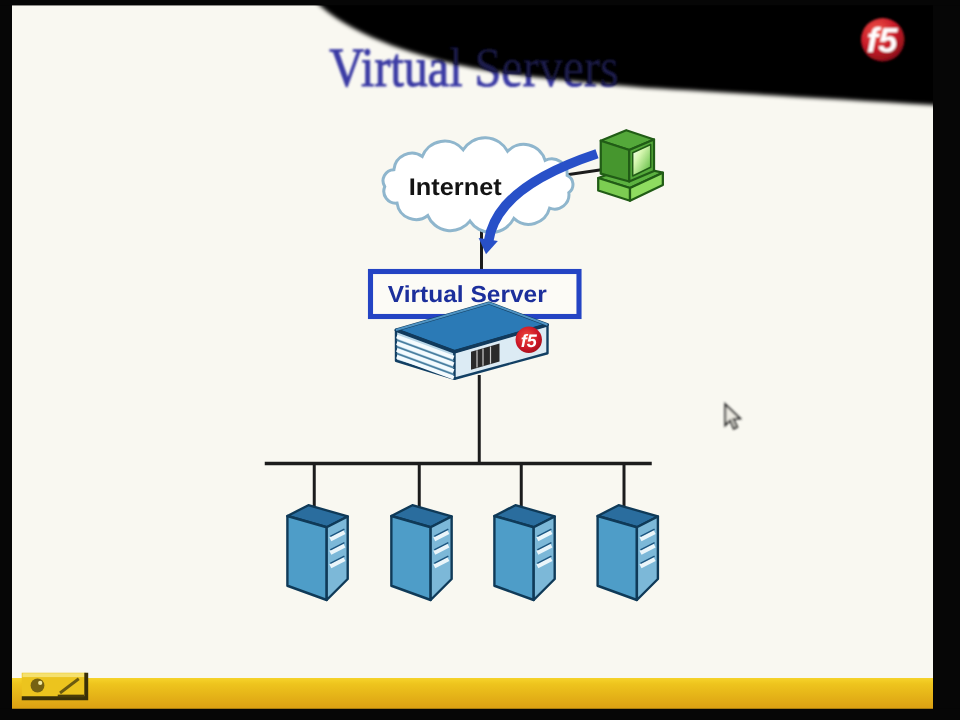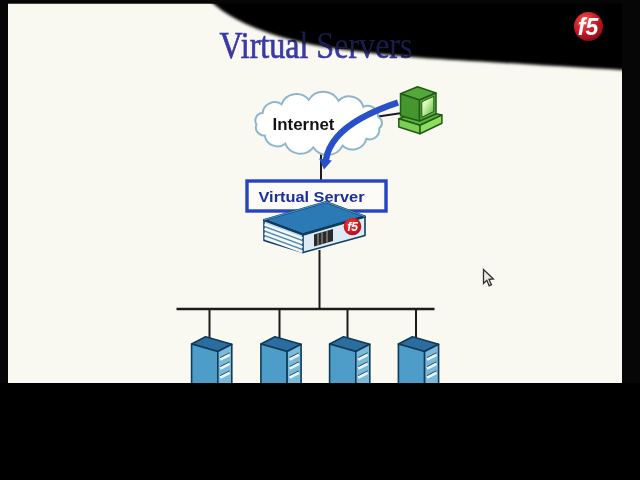--- a/index.html
+++ b/index.html
@@ -1,16 +1,16 @@
 <!DOCTYPE html>
 <html><head>
 <meta charset="utf-8">
 <style>
   html,body{margin:0;padding:0;background:#000;}
-  #stage{position:relative;width:640px;height:383px;overflow:hidden;background:#060606;
+  #stage{position:relative;width:640px;height:480px;overflow:hidden;background:#060606;
          font-family:"Liberation Sans",sans-serif;}
   svg{position:absolute;left:0;top:0;filter:blur(0.3px);}
 </style>
 </head>
 <body>
 <div id="stage">
 <svg width="640" height="480" viewBox="0 0 640 480">
   <defs>
     <linearGradient id="scr" x1="0" y1="0" x2="1" y2="1">
       <stop offset="0" stop-color="#ffffff"></stop>

